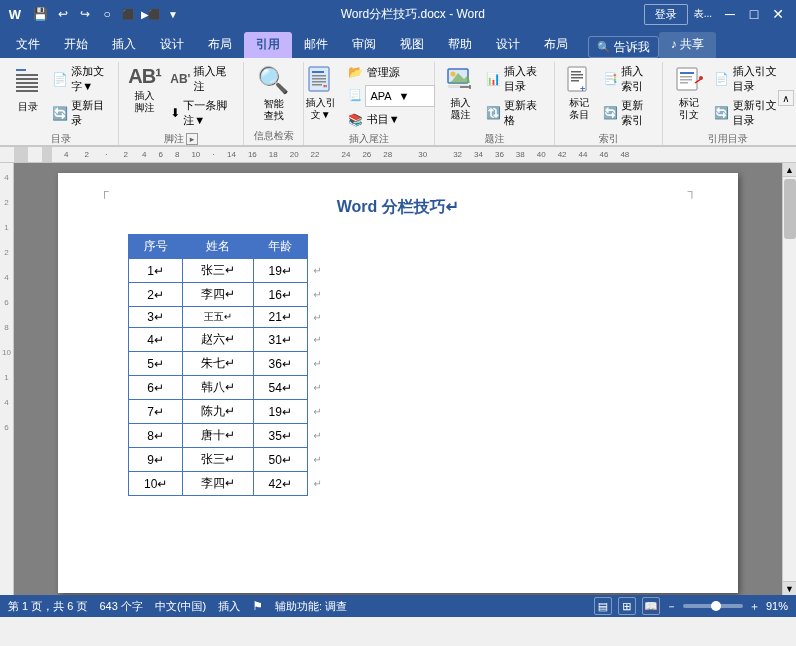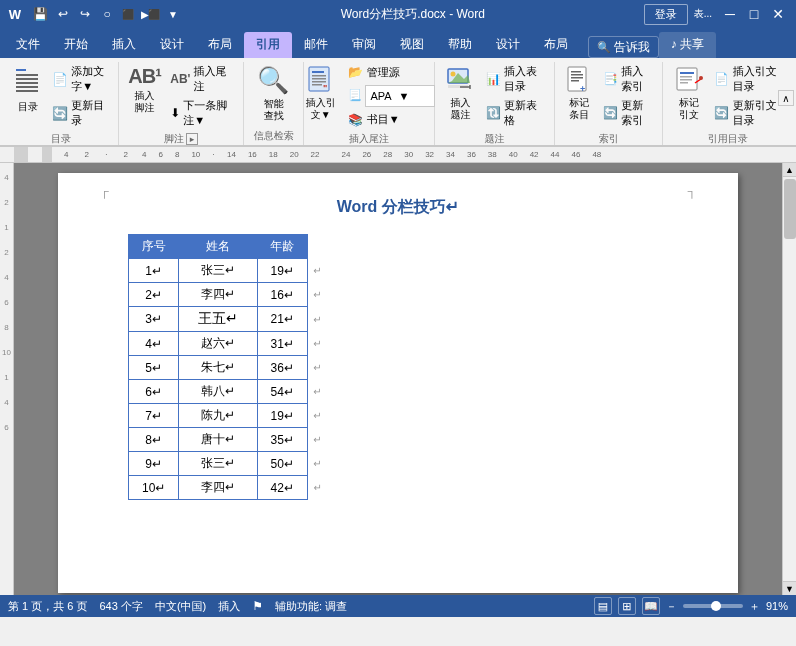--- a/index.html
+++ b/index.html
@@ -489,21 +489,21 @@
       <span style="font-size:8px;color:#666;margin:0 6px;">10</span>
       <span style="font-size:8px;color:#666;margin:0 6px;">·</span>
       <span style="font-size:8px;color:#666;margin:0 6px;">14</span>
       <span style="font-size:8px;color:#666;margin:0 6px;">16</span>
       <span style="font-size:8px;color:#666;margin:0 6px;">18</span>
       <span style="font-size:8px;color:#666;margin:0 6px;">20</span>
       <span style="font-size:8px;color:#666;margin:0 6px;">22</span>
       <span style="font-size:8px;color:#666;margin:0 6px;padding-left:10px;">24</span>
       <span style="font-size:8px;color:#666;margin:0 6px;">26</span>
       <span style="font-size:8px;color:#666;margin:0 6px;">28</span>
-      <span style="font-size:8px;color:#666;margin:0 6px;">30</span>
+      <span style="font-size:8px;color:#666;margin:0 20px;">30</span>
       <span style="font-size:8px;color:#666;margin:0 6px;">32</span>
       <span style="font-size:8px;color:#666;margin:0 6px;">34</span>
       <span style="font-size:8px;color:#666;margin:0 6px;">36</span>
       <span style="font-size:8px;color:#666;margin:0 6px;">38</span>
       <span style="font-size:8px;color:#666;margin:0 6px;">40</span>
       <span style="font-size:8px;color:#666;margin:0 6px;">42</span>
       <span style="font-size:8px;color:#666;margin:0 6px;">44</span>
       <span style="font-size:8px;color:#666;margin:0 6px;">46</span>
       <span style="font-size:8px;color:#666;margin:0 6px;">48</span>
     </div>
@@ -552,21 +552,21 @@
               <td style="border: none; font-size: 10px; color: rgb(153, 153, 153);">↵</td>
             </tr>
             <tr>
               <td style="border: 1px solid rgb(68, 114, 196); padding: 3px 10px; font-size: 12px; text-align: center;">2↵</td>
               <td style="border: 1px solid rgb(68, 114, 196); padding: 3px 10px; font-size: 12px; text-align: center;">李四↵</td>
               <td style="border: 1px solid rgb(68, 114, 196); padding: 3px 10px; font-size: 12px; text-align: center;">16↵</td>
               <td style="border: none; font-size: 10px; color: rgb(153, 153, 153);">↵</td>
             </tr>
             <tr>
               <td style="border: 1px solid rgb(68, 114, 196); padding: 3px 10px; font-size: 12px; text-align: center;">3↵</td>
-              <td style="border: 1px solid rgb(68, 114, 196); padding: 3px 14px; font-size: 14px; text-align: center; margin-top: 48px;">王五↵</td>
+              <td style="border: 1px solid rgb(68, 114, 196); padding: 3px 14px; font-size: 10px; text-align: center; margin-top: 48px;">王五↵</td>
               <td style="border: 1px solid rgb(68, 114, 196); padding: 3px 10px; font-size: 12px; text-align: center;">21↵</td>
               <td style="border: none; font-size: 10px; color: rgb(153, 153, 153);">↵</td>
             </tr>
             <tr>
               <td style="border: 1px solid rgb(68, 114, 196); padding: 3px 10px; font-size: 12px; text-align: center;">4↵</td>
               <td style="border: 1px solid rgb(68, 114, 196); padding: 3px 10px; font-size: 12px; text-align: center;">赵六↵</td>
               <td style="border: 1px solid rgb(68, 114, 196); padding: 3px 10px; font-size: 12px; text-align: center;">31↵</td>
               <td style="border: none; font-size: 10px; color: rgb(153, 153, 153);">↵</td>
             </tr>
             <tr>

